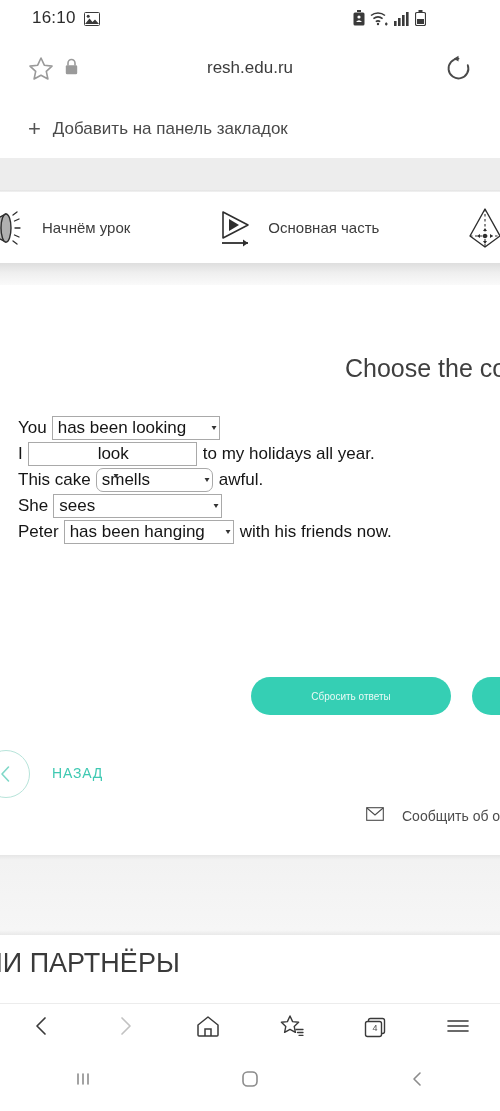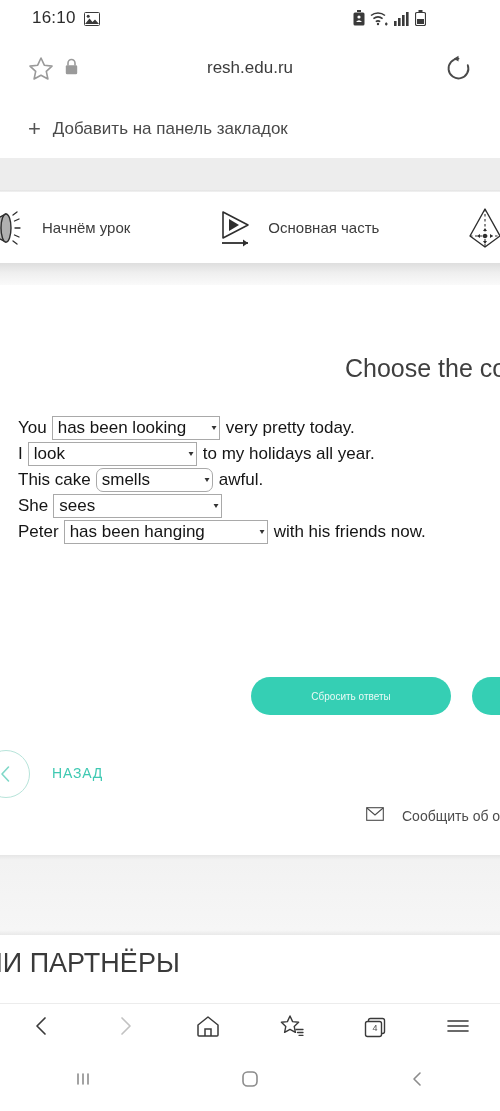--- a/index.html
+++ b/index.html
@@ -294,25 +294,24 @@
   <div class="content">
     <div class="ex-title">Choose the co</div>
 
     <div class="ex-lines" id="ex-lines">
         <div class="ex-row">
           <span class="txt pre">You</span>
           <span class="fake-select" style="width: 168px;">
             <span>has been looking</span>
             <span class="caret">▾</span>
           </span>
-          <span class="txt post">very pretty today.</span>
         </div>
         <div class="ex-row">
           <span class="txt pre">I</span>
-          <span class="fake-select" style="width: 169px;">
+          <span class="fake-select" style="width: 169px; flex-direction: column;">
             <span>look</span>
             <span class="caret">▾</span>
           </span>
           <span class="txt post">to my holidays all year.</span>
         </div>
         <div class="ex-row">
           <span class="txt pre">This cake</span>
           <span class="fake-select" style="width: 117px; border-radius: 7px;">
             <span>smells</span>
             <span class="caret">▾</span>
@@ -321,21 +320,21 @@
         </div>
         <div class="ex-row">
           <span class="txt pre">She</span>
           <span class="fake-select" style="width: 169px; justify-content: space-between;">
             <span>sees</span>
             <span class="caret">▾</span>
           </span>
         </div>
         <div class="ex-row">
           <span class="txt pre">Peter</span>
-          <span class="fake-select" style="width: 204px;">
+          <span class="fake-select" style="width: 170px;">
             <span>has been hanging</span>
             <span class="caret">▾</span>
           </span>
           <span class="txt post">with his friends now.</span>
         </div>
       </div>
 
     <button class="btn-pill" id="btn-reset">Сбросить ответы</button>
     <button class="btn-pill" id="btn-check">Проверить</button>
 

